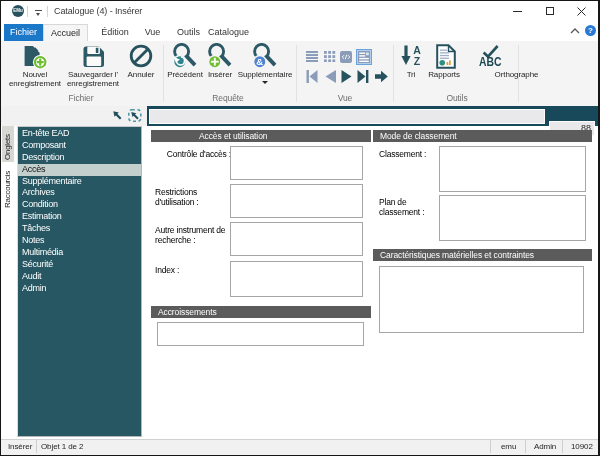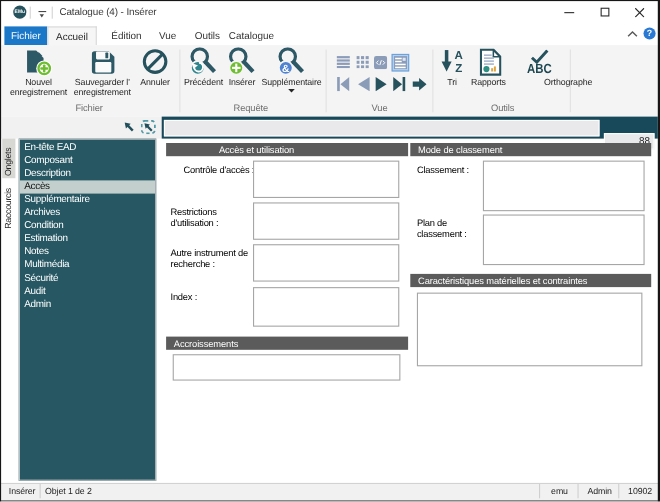--- a/index.html
+++ b/index.html
@@ -205,20 +205,21 @@
 <div class="abs" style="left:17px; top:126px; width:125px; height:311px; background:#265763; border-top:1px solid #c6c9cb; border-left:1px solid #dadcde; border-right:1px solid #b3b7ba; border-bottom:1px solid #b3b7ba;">
   <div style="padding-top:1px;">
     <div class="item">En-tête EAD</div>
     <div class="item">Composant</div>
     <div class="item">Description</div>
     <div class="item" style="background:#c2cfcc; color:#101010;">Accès</div>
     <div class="item">Supplémentaire</div>
     <div class="item">Archives</div>
     <div class="item">Condition</div>
     <div class="item">Estimation</div>
+    <div class="item">Tâches</div>
     <div class="item">Notes</div>
     <div class="item">Multimédia</div>
     <div class="item">Sécurité</div>
     <div class="item">Audit</div>
     <div class="item">Admin</div>
   </div>
 </div>
 
 <div class="hdr" style="left:151px; top:129.5px; width:220px; height:12.5px;padding-left:48px;">Accès et utilisation</div>
 <div class="lbl" style="left:155px; top:149px;text-align:right;">Contrôle d'accès :</div>

